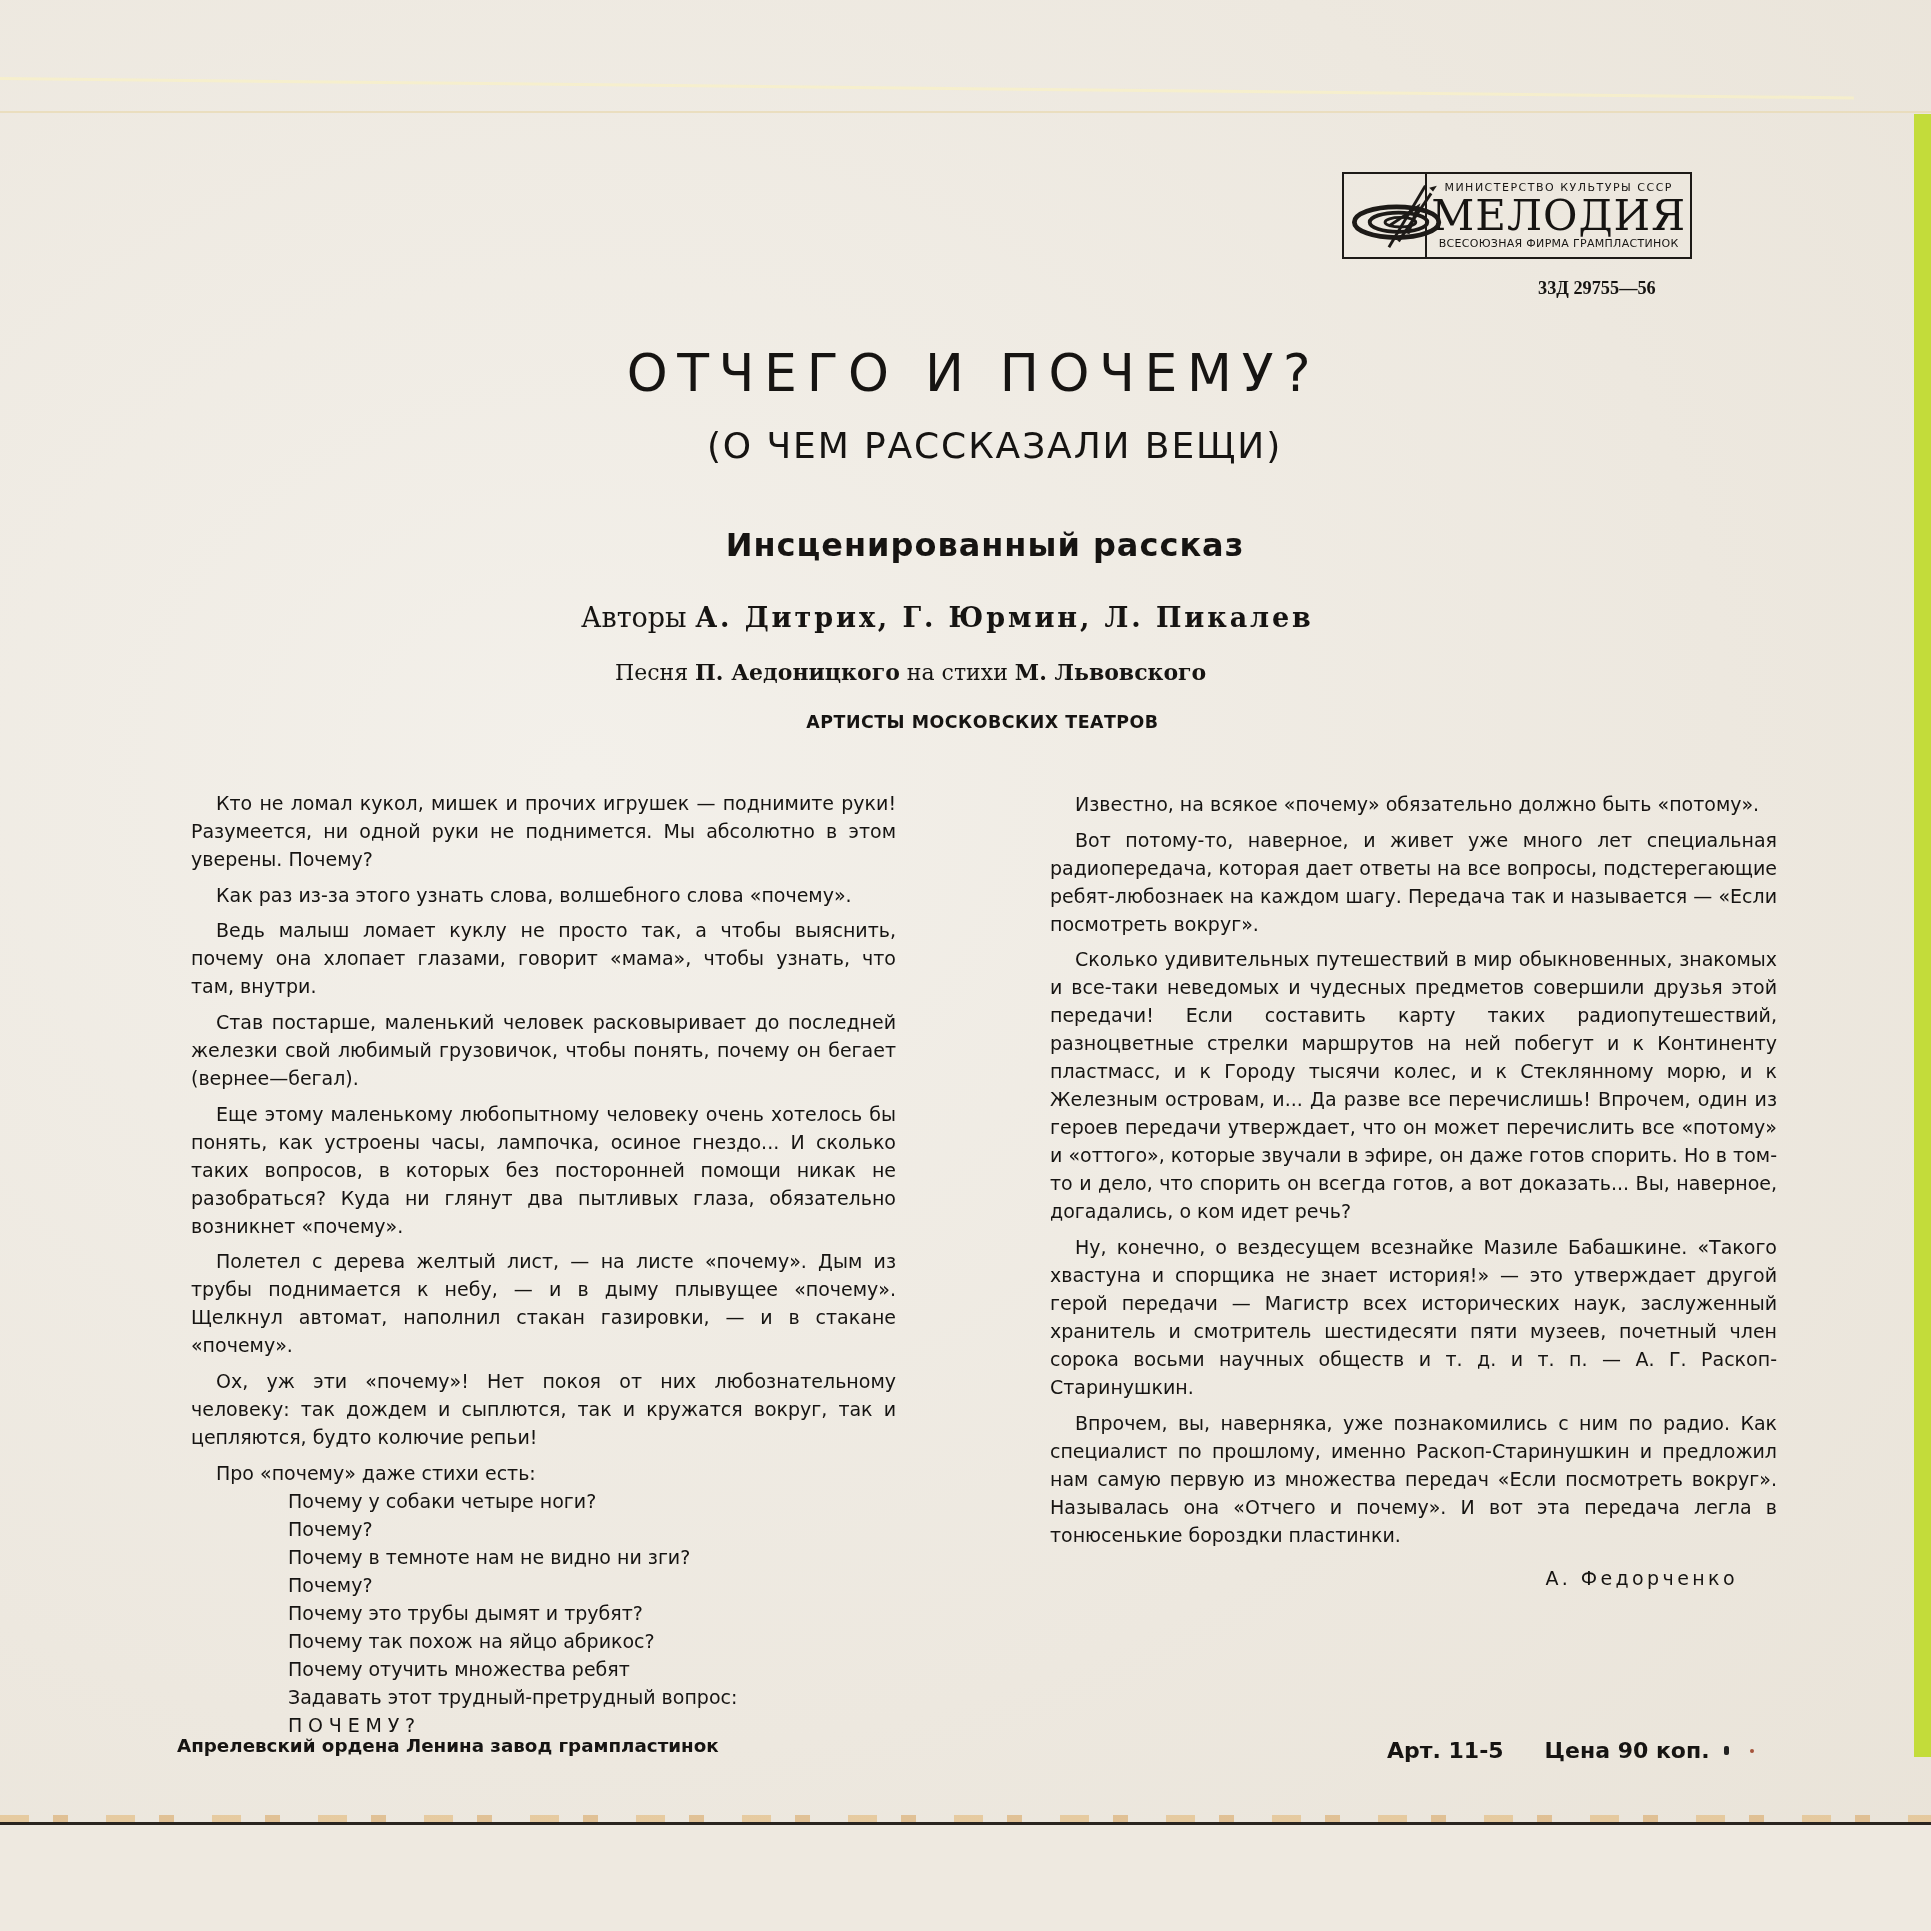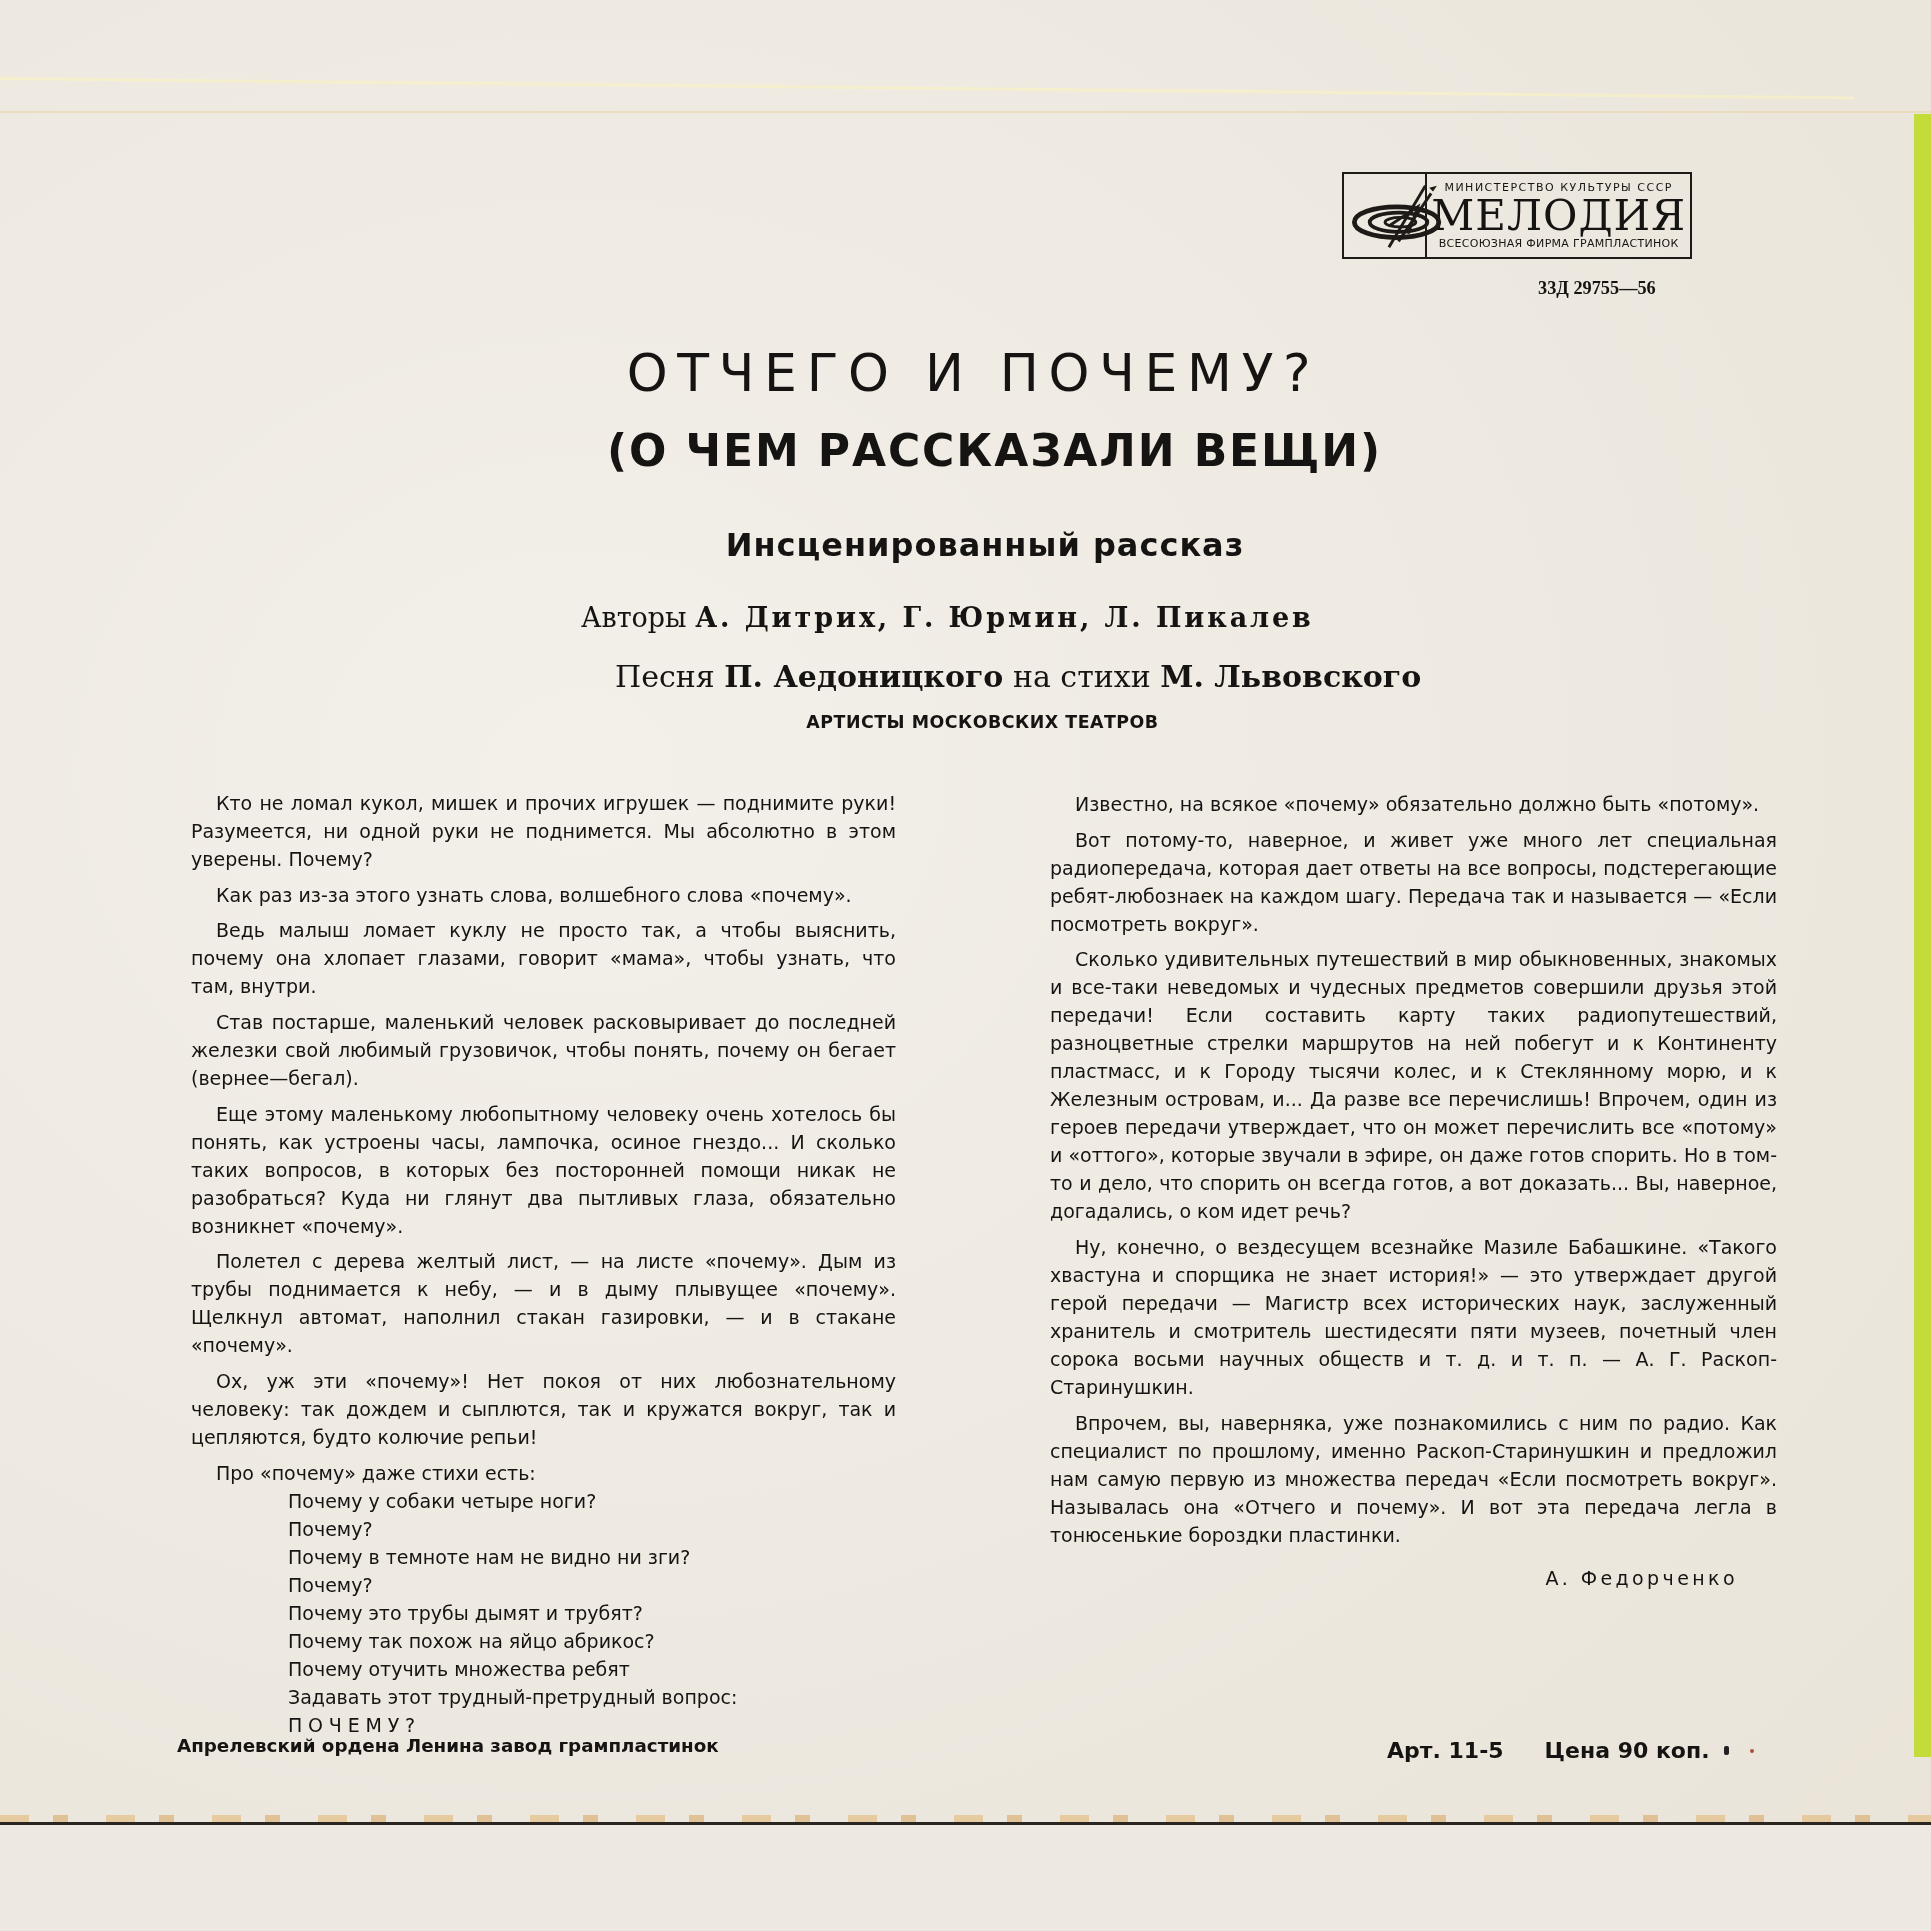--- a/index.html
+++ b/index.html
@@ -16,25 +16,25 @@
   .logo-box{position:absolute;left:1342px;top:172px;width:346px;height:83px;border:2.9px solid #1d1a17;display:flex;}
   .logo-emblem{width:108px;height:83px;border-right:2.9px solid #1d1a17;position:relative;}
   .logo-emblem svg{position:absolute;left:5.8px;top:5.8px;}
   .logo-text{flex:1;display:flex;flex-direction:column;align-items:center;justify-content:center;padding:0 3.9px;}
   .logo-top{font-size:11px;letter-spacing:1.5px;line-height:13.5px;}
   .logo-main{font-family:"DejaVu Serif",serif;font-size:42px;line-height:42px;letter-spacing:1px;font-weight:normal;}
   .logo-bottom{font-size:11px;letter-spacing:0.3px;line-height:13.5px;}
   .catalog{position:absolute;left:1538px;top:278px;font-size:18.3px;font-weight:bold;font-family:Liberation Serif, serif;}
 
   .title1{position:absolute;left:0;width:1918px;top:343px;text-align:center;font-size:52px;letter-spacing:9.7px;padding-left:29px;box-sizing:border-box;}
-  .title2{position:absolute;left:0;width:1931px;top:425px;text-align:center;font-size:44px;font-weight:bold;letter-spacing:1.9px;padding-left:58px;box-sizing:border-box;}
+  .title2{position:absolute;left:0;width:1931px;top:425px;text-align:center;font-size:36px;font-weight:normal;letter-spacing:1.9px;padding-left:58px;box-sizing:border-box;}
   .subtitle{position:absolute;left:0;width:1931px;top:526px;text-align:center;font-size:32px;font-weight:bold;letter-spacing:1px;padding-left:39px;box-sizing:border-box;}
   .authors{position:absolute;left:581px;top:602px;font-family:"DejaVu Serif",serif;font-size:27px;white-space:nowrap;}
   .authors b{letter-spacing:2.9px;}
-  .song{position:absolute;left:615px;top:659px;font-family:"DejaVu Serif",serif;font-size:30px;white-space:nowrap;}
+  .song{position:absolute;left:615px;top:659px;font-family:"DejaVu Serif",serif;font-size:22px;white-space:nowrap;}
   .artists{position:absolute;left:0;width:1931px;top:712px;text-align:center;font-size:17.4px;font-weight:bold;padding-left:34px;box-sizing:border-box;letter-spacing:0.5px;}
 
   .col{position:absolute;font-size:19px;line-height:28px;text-align:justify;}
   .col p{margin:0 0 7.7px 0;text-indent:25px;}
   .col-left{left:191px;top:789px;width:705px;}
   .col-right{left:1050px;top:790px;width:727px;}
   .poem{margin:0 0 0 0;}
   .poem div{line-height:28px;}
   .poem-left{padding-left:97px;}
   .poem-right{padding-left:113px;margin-top:-1.9px;}

